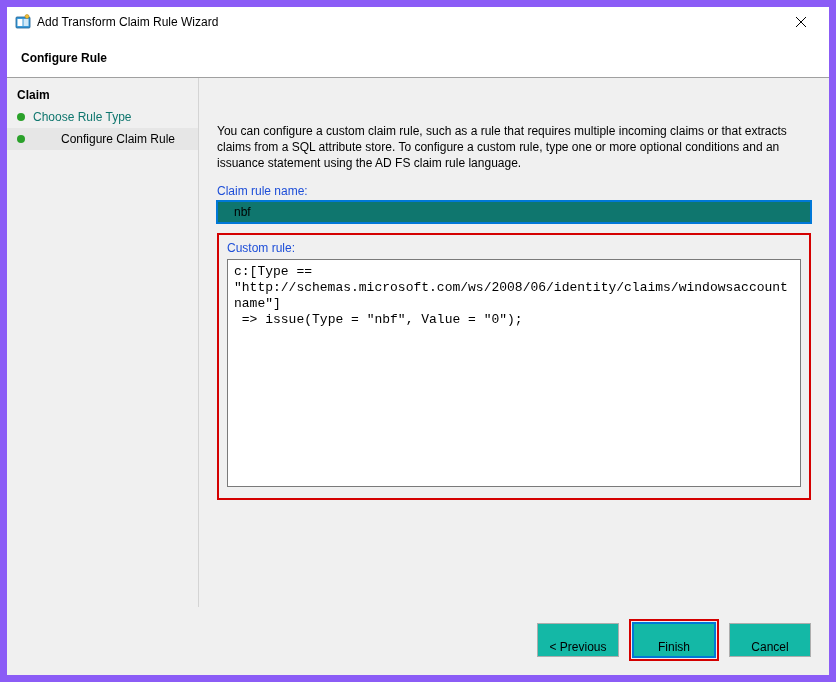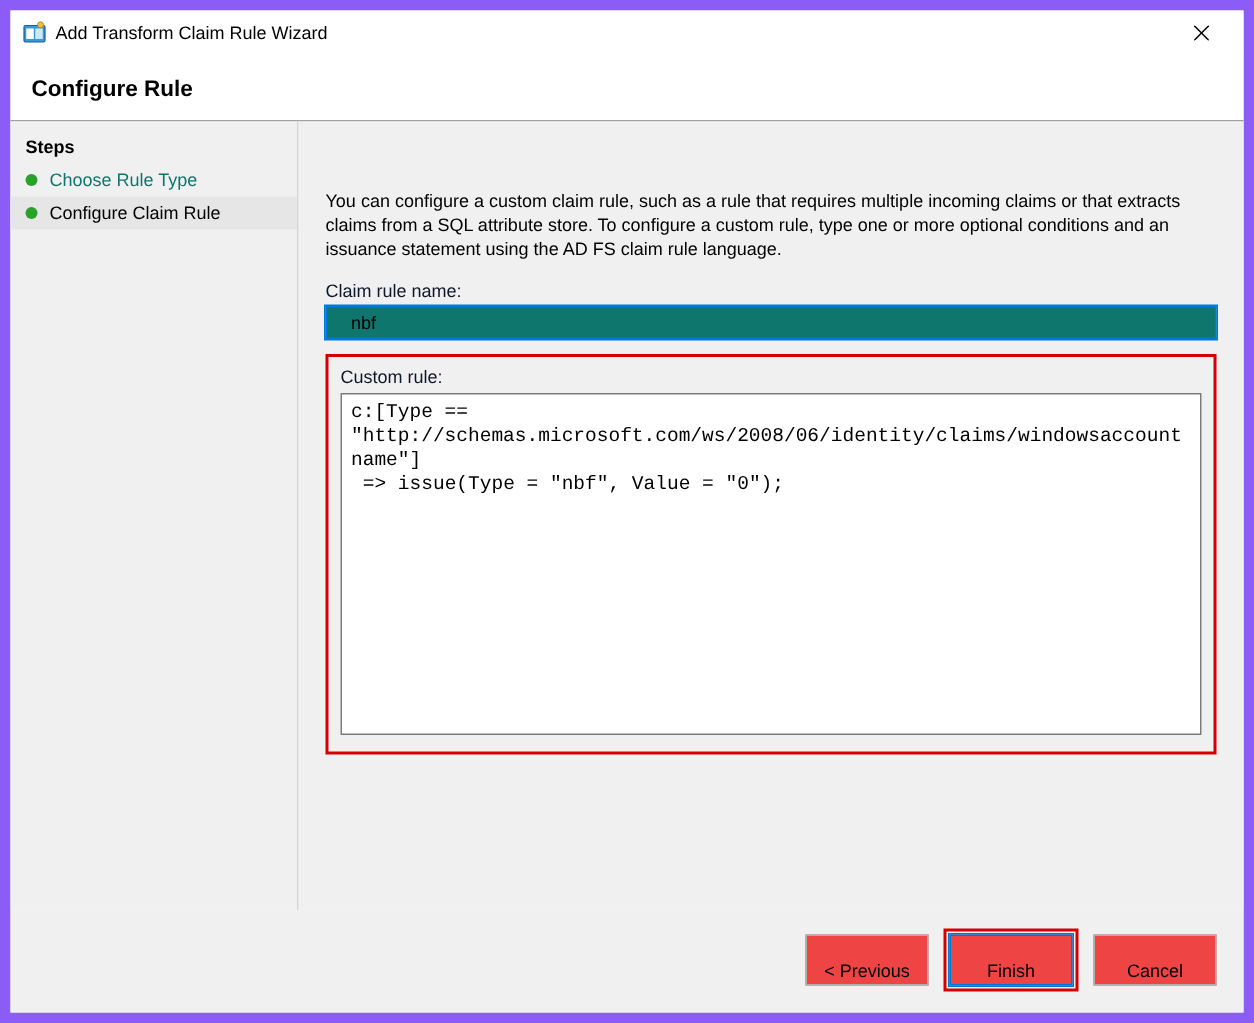--- a/index.html
+++ b/index.html
@@ -46,21 +46,21 @@
     color: #000;
     cursor: pointer;
   }
   .header {
     padding: 14px 14px 12px 14px;
     border-bottom: 1px solid #a0a0a0;
     background: #ffffff;
   }
   .header h1 {
     margin: 0;
-    font-size: 15px;
+    font-size: 12px;
     font-weight: 700;
     color: #000;
   }
   .body {
     flex: 1;
     display: flex;
     background: #f0f0f0;
     overflow: hidden;
   }
   .sidebar {
@@ -77,20 +77,21 @@
   }
   .sidebar .step {
     display: flex;
     align-items: center;
     padding: 4px 10px;
     font-size: 12px;
     cursor: default;
   }
   .sidebar .step.active {
     background: #e6e6e6;
+    gap: 28px;
   }
   .sidebar .step .bullet {
     width: 8px;
     height: 8px;
     border-radius: 50%;
     background: #2aa12a;
     margin-right: 8px;
     flex-shrink: 0;
   }
   .sidebar .step.link .label { color: #0f766e; }
@@ -105,21 +106,21 @@
   }
   .desc {
     font-size: 12px;
     color: #000;
     line-height: 1.35;
     margin-bottom: 12px;
     margin-top: 31px;
   }
   .field-label {
     font-size: 12px;
-    color: #0f172a;
+    color: #1d4ed8;
     margin-bottom: 3px;
   }
   .text-input {
     width: 100%;
     height: 22px;
     border: 1px solid #0078d7;
     outline: 1px solid #0078d7;
     background: #0f766e;
     font-size: 12px;
     padding: 2px 16px;
@@ -153,21 +154,21 @@
     display: flex;
     justify-content: flex-end;
     align-items: center;
     gap: 10px;
     padding: 12px 18px 14px 18px;
     background: #f0f0f0;
   }
   .btn {
     min-width: 82px;
     height: 24px;
-    background: #ef4444;
+    background: #14b8a6;
     border: 1px solid #adadad;
     font-size: 12px;
     color: #000;
     cursor: pointer;
     font-family: inherit;
     padding: 16px 10px;
   }
   .btn.default {
     border: 1px solid #0078d7;
     outline: 1px solid #0078d7;
@@ -201,21 +202,21 @@
     </div>
   </div>
 
   <div class="header">
     <h1>Configure Rule</h1>
   </div>
 
   <div class="body">
 
     <div class="sidebar">
-      <div class="steps-header">Steps</div>
+      <div class="steps-header">Claim</div>
       <div class="step link">
         <span class="bullet"></span>
         <span class="label">Choose Rule Type</span>
       </div>
       <div class="step current active">
         <span class="bullet"></span>
         <span class="label">Configure Claim Rule</span>
       </div>
     </div>
 

